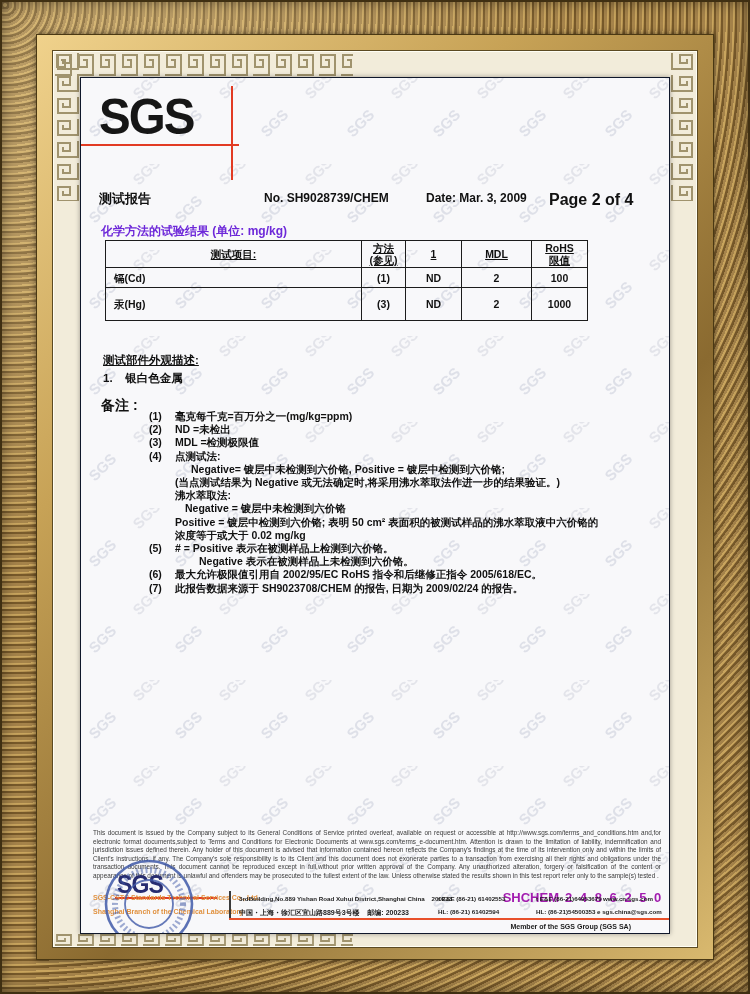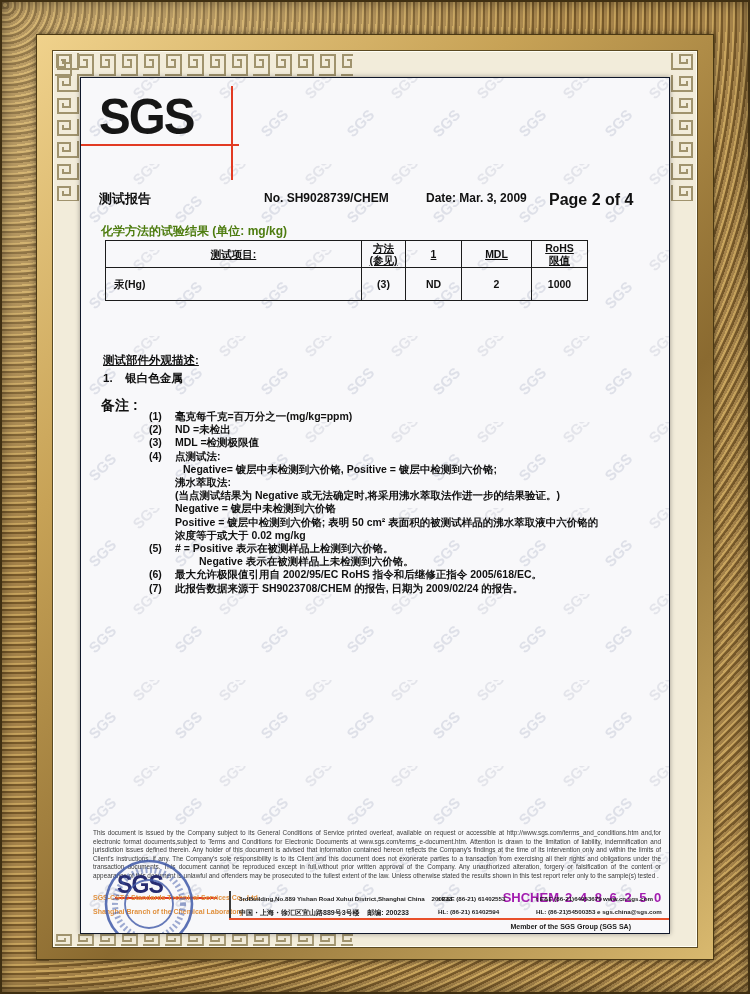--- a/index.html
+++ b/index.html
@@ -47,21 +47,21 @@
   
   .logo-top{left:18px;top:14px;font-size:50px;font-weight:900;letter-spacing:-2px;
     color:#161616;transform:scaleX(.95);transform-origin:left top;line-height:1;}
   .logo-hline{left:0;top:66px;width:158px;height:2px;background:#e23b23;}
   .logo-vline{left:150px;top:8px;width:2px;height:94px;background:#e23b23;}
   .hdr{font-weight:bold;color:#111;}
   .hdr-title{left:18px;top:112px;font-size:13px;}
   .hdr-no{left:183px;top:113px;font-size:12px;}
   .hdr-date{left:345px;top:113px;font-size:12px;}
   .hdr-page{left:468px;top:113px;font-size:16px;}
-  .results-title{left:20px;top:145px;font-size:12px;font-weight:bold;color:#4d7c0f;}
+  .results-title{left:20px;top:145px;font-size:12px;font-weight:bold;color:#6d28d9;}
   
   table.results{position:absolute;left:24px;top:162px;border-collapse:collapse;
     font-size:10.5px;font-weight:bold;color:#111;table-layout:fixed;}
   table.results th,table.results td{
     border:1.6px solid #1c1c1c;text-align:center;vertical-align:middle;
     padding:1px 2px;white-space:pre-line;line-height:1.15;}
   table.results th span{text-decoration:underline;}
   table.results td:first-child{text-align:left;padding-left:8px;}
   table.results tbody tr td{height:17px;}
   table.results tbody tr:last-child td{height:30px;}
@@ -176,20 +176,27 @@
           <th><span>方法
 (参见)</span></th>
           <th><span>1</span></th>
           <th><span>MDL</span></th>
           <th><span>RoHS
 限值</span></th>
         </tr>
       </thead>
       <tbody>
           <tr>
+            <td>镉(Cd)</td>
+            <td>(1)</td>
+            <td>ND</td>
+            <td>2</td>
+            <td>100</td>
+          </tr>
+          <tr>
             <td>汞(Hg)</td>
             <td>(3)</td>
             <td>ND</td>
             <td>2</td>
             <td>1000</td>
           </tr>
         </tbody>
     </table>
 
     <div class="abs appearance-title">测试部件外观描述:</div>
@@ -208,33 +215,33 @@
         <div class="note-row">
           <span class="note-num">(3)</span>
           <span class="note-text" style="margin-left: 0px;">MDL =检测极限值</span>
         </div>
         <div class="note-row">
           <span class="note-num">(4)</span>
           <span class="note-text" style="margin-left: 0px;">点测试法:</span>
         </div>
         <div class="note-row">
           <span class="note-num"></span>
-          <span class="note-text" style="margin-left: 8px;">Negative= 镀层中未检测到六价铬, Positive = 镀层中检测到六价铬;</span>
+          <span class="note-text" style="margin-left: 16px;">Negative= 镀层中未检测到六价铬, Positive = 镀层中检测到六价铬;</span>
+        </div>
+        <div class="note-row">
+          <span class="note-num"></span>
+          <span class="note-text" style="margin-left: 0px;">(当点测试结果为 Negative 或无法确定时,将采用沸水萃取法作进一步的结果验证。)</span>
         </div>
         <div class="note-row">
           <span class="note-num"></span>
           <span class="note-text" style="margin-left: 0px;">沸水萃取法:</span>
         </div>
         <div class="note-row">
           <span class="note-num"></span>
-          <span class="note-text" style="margin-left: 0px;">(当点测试结果为 Negative 或无法确定时,将采用沸水萃取法作进一步的结果验证。)</span>
-        </div>
-        <div class="note-row">
-          <span class="note-num"></span>
-          <span class="note-text" style="margin-left: 0px;">Negative = 镀层中未检测到六价铬</span>
+          <span class="note-text" style="margin-left: 10px;">Negative = 镀层中未检测到六价铬</span>
         </div>
         <div class="note-row">
           <span class="note-num"></span>
           <span class="note-text" style="margin-left: 0px;">Positive = 镀层中检测到六价铬; 表明 50 cm² 表面积的被测试样品的沸水萃取液中六价铬的</span>
         </div>
         <div class="note-row">
           <span class="note-num"></span>
           <span class="note-text" style="margin-left: 0px;">浓度等于或大于 0.02 mg/kg</span>
         </div>
         <div class="note-row">

